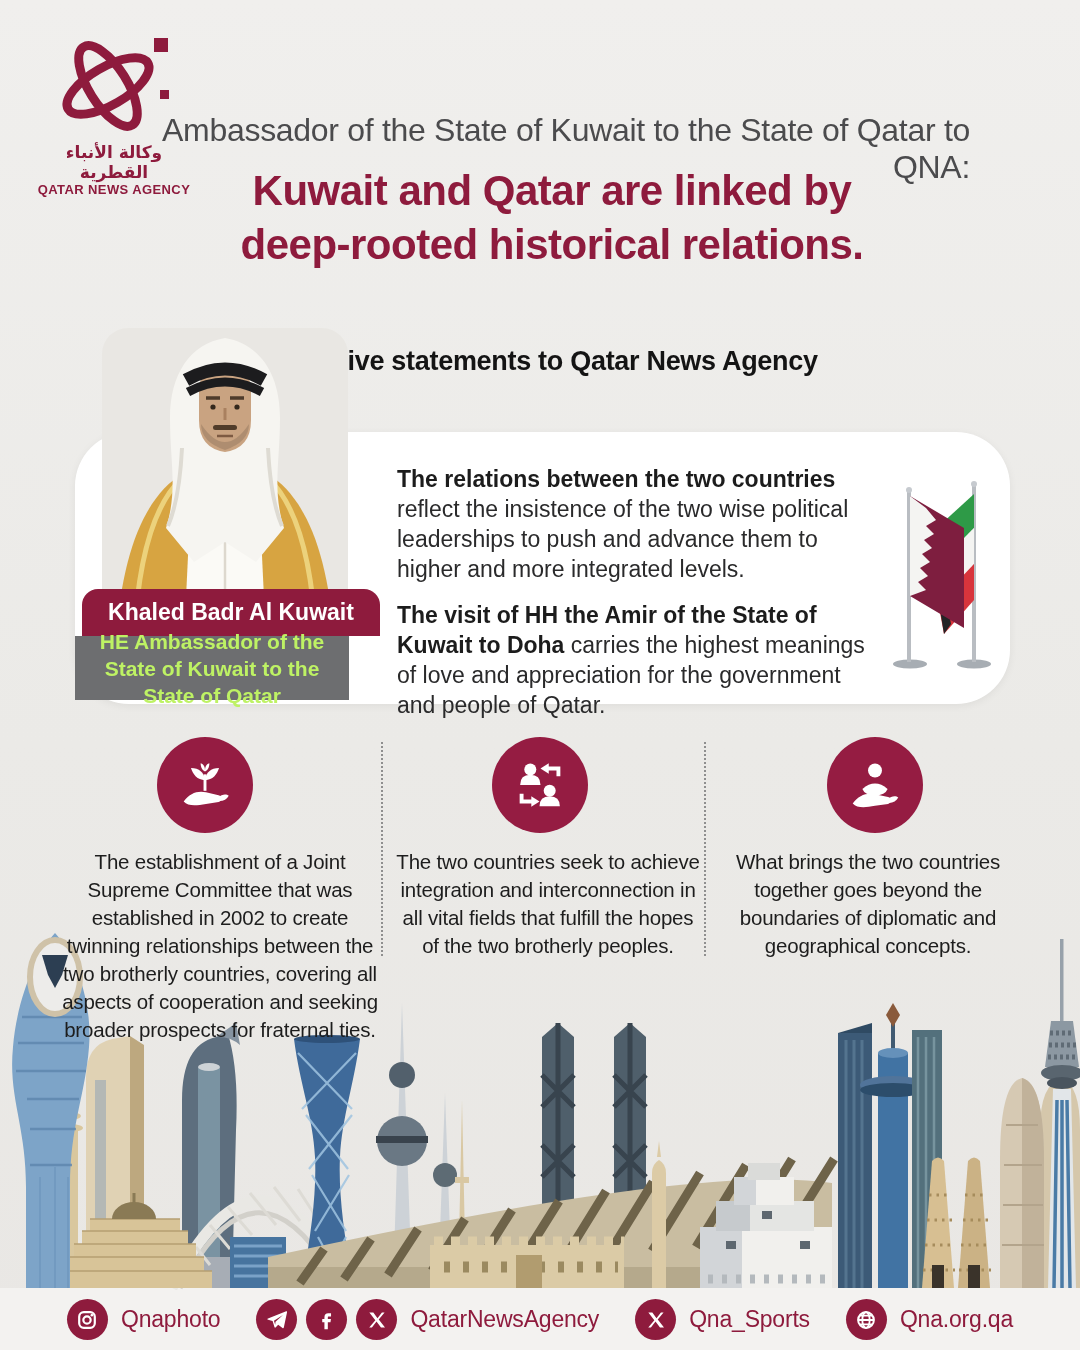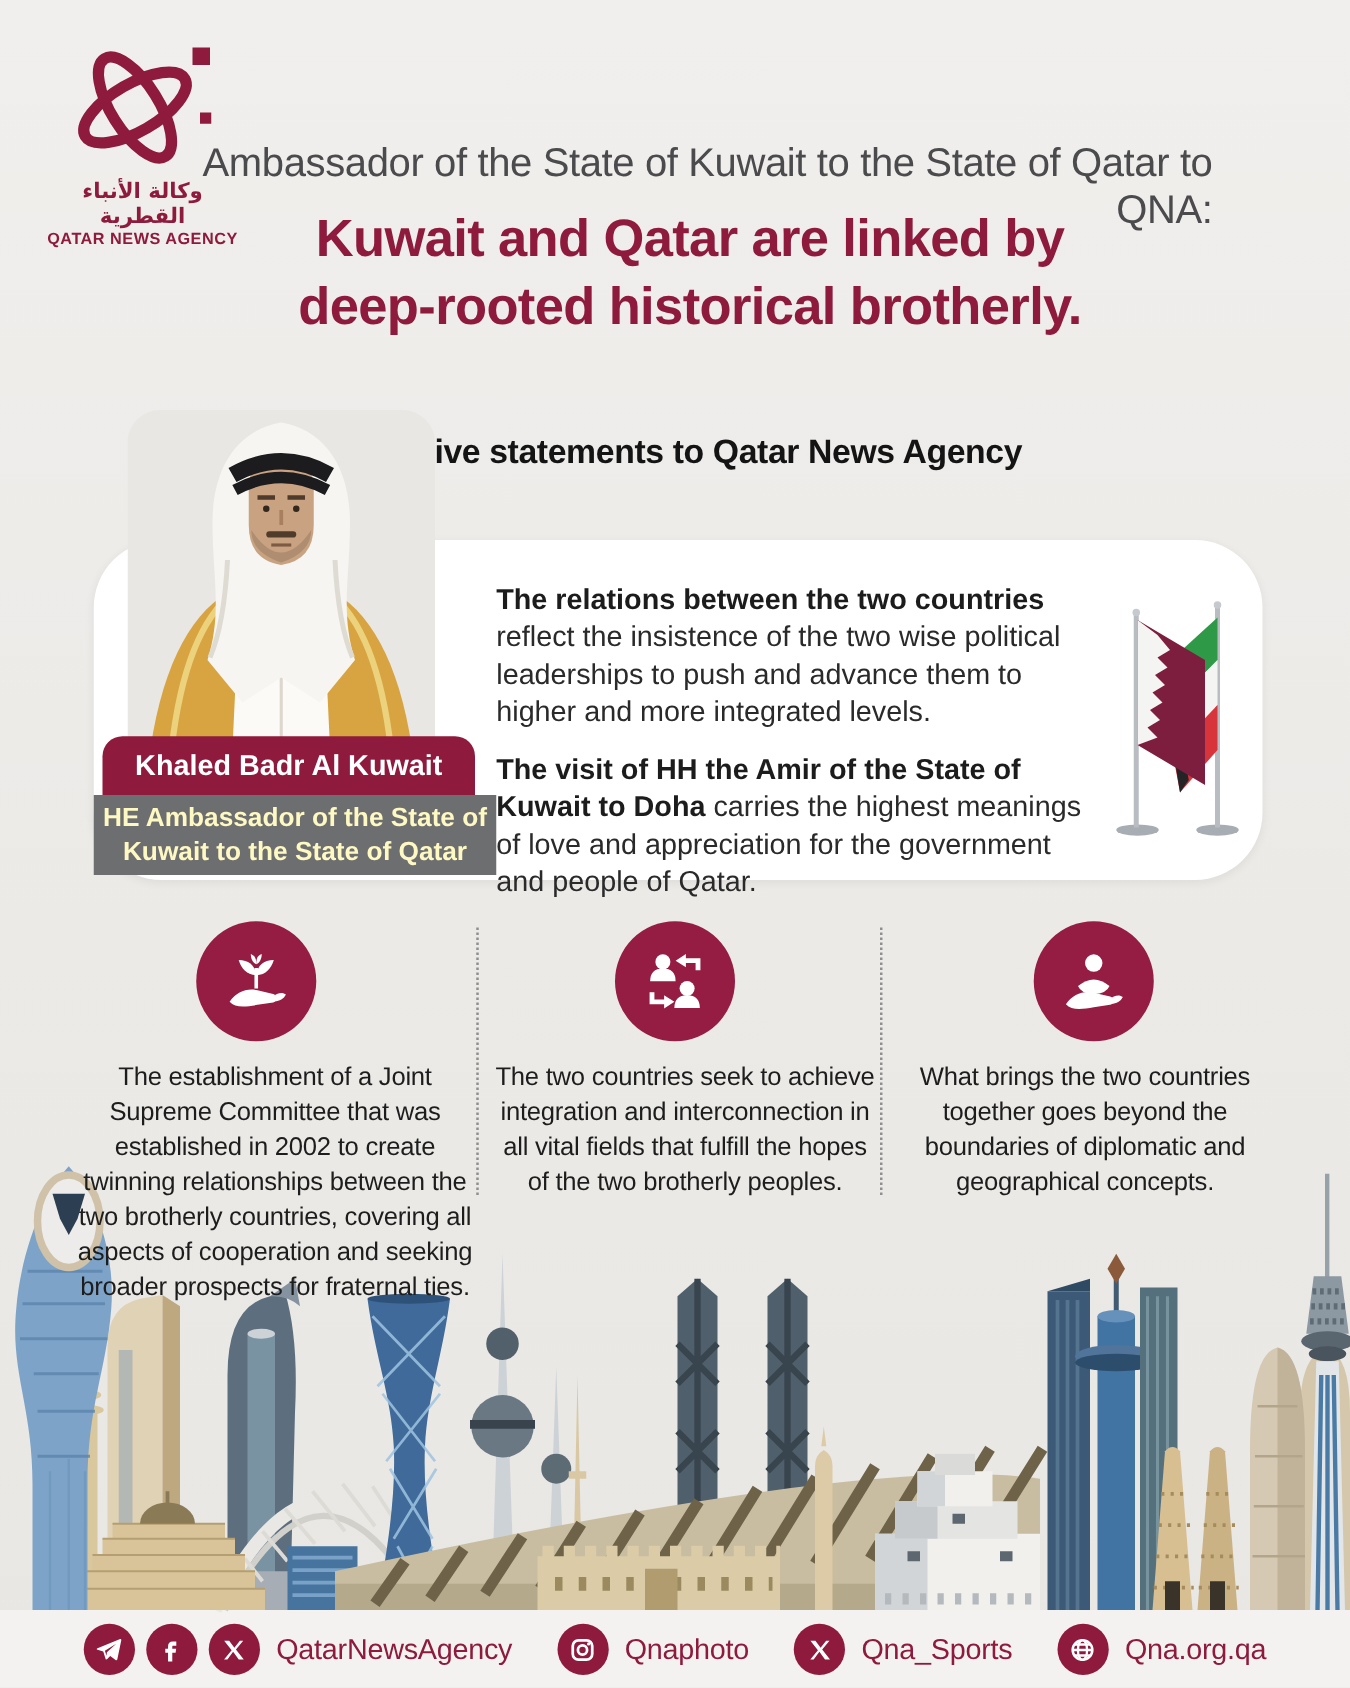--- a/index.html
+++ b/index.html
@@ -20,23 +20,23 @@
     color:#8e1b3d;font-size:42px;line-height:54px;font-weight:bold;letter-spacing:-.5px;}
   .subtitle{position:absolute;left:90px;top:346px;width:900px;text-align:center;
     font-size:27px;font-weight:bold;color:#141414;letter-spacing:-.3px;}
   
   .card{position:absolute;left:75px;top:432px;width:935px;height:272px;background:#ffffff;
     border-radius:54px;box-shadow:0 2px 8px rgba(0,0,0,.06);}
   .photo{position:absolute;left:102px;top:328px;width:246px;height:312px;z-index:3;}
   .nameplate{position:absolute;left:82px;top:589px;width:298px;height:47px;z-index:4;
     background:#8e1b3d;border-radius:16px 16px 0 0;display:flex;align-items:center;justify-content:center;
     color:#fff;font-size:23px;font-weight:bold;}
-  .roleplate{position:absolute;left:75px;top:636px;width:322px;height:64px;z-index:4;
+  .roleplate{position:absolute;left:75px;top:636px;width:274px;height:64px;z-index:4;
     background:#6d6e70;display:flex;align-items:center;justify-content:center;text-align:center;
-    color:#fef9c3;font-size:21px;font-weight:bold;line-height:27px;padding:0 6px;box-sizing:border-box;}
+    color:#bef264;font-size:21px;font-weight:bold;line-height:27px;padding:0 6px;box-sizing:border-box;}
   .statements{position:absolute;left:397px;top:464px;width:470px;z-index:4;}
   .statements p{margin:0 0 16px 0;font-size:23px;line-height:30px;color:#2a2a2b;}
   .statements .lead{font-weight:bold;color:#1c1c1c;}
   .flags{position:absolute;left:870px;top:478px;width:142px;height:196px;z-index:4;}
   
   .point-circle{position:absolute;width:96px;height:96px;border-radius:50%;background:#951c42;z-index:2;
     display:flex;align-items:center;justify-content:center;}
   .pc1{left:157px;top:737px;} .pc2{left:492px;top:737px;} .pc3{left:827px;top:737px;}
   .point-text{position:absolute;text-align:center;font-size:20.5px;line-height:28px;color:#1d1d1d;z-index:2;letter-spacing:-.2px;}
   .pt1{left:56px;top:848px;width:328px;} .pt2{left:392px;top:848px;width:312px;} .pt3{left:716px;top:848px;width:304px;}
@@ -65,21 +65,21 @@
       <rect x="106" y="4" width="14" height="14" fill="#8e1b3d"></rect>
       <rect x="112" y="56" width="9" height="9" fill="#8e1b3d"></rect>
     </svg>
     <div class="logo-ar">وكالة الأنباء القطرية</div>
     <div class="logo-en">QATAR NEWS AGENCY</div>
   </div>
 
   <div class="kicker">Ambassador of the State of Kuwait to the State of Qatar to QNA:</div>
   <div class="title">
     <div>Kuwait and Qatar are linked by</div>
-    <div>deep-rooted historical brotherly.</div>
+    <div>deep-rooted historical relations.</div>
   </div>
   <div class="subtitle">Exclusive statements to Qatar News Agency</div>
 
   <div class="card"></div>
 
   <div class="photo">
     <svg width="246" height="312" viewBox="0 0 246 312">
       <rect x="0" y="0" width="246" height="312" rx="26" fill="#e9e7e3"></rect>
       <path d="M60 168 Q123 128 186 168 L186 196 Q123 156 60 196 Z" fill="#d7a441"></path>
       <path d="M14 312 C20 222 44 168 80 146 L96 188 L86 312 Z" fill="#d7a441"></path>
@@ -307,44 +307,44 @@
       <path d="M40 363 V252 M55 363 V242 M68 363 V252" stroke="#6b94ba" stroke-width="2" opacity=".6" fill="none"></path>
       <ellipse cx="55" cy="52" rx="25" ry="37" fill="#edecea" stroke="#cfc2a8" stroke-width="6"></ellipse>
       <path d="M42 30 h26 l-6 20 -7 13 -7 -13 Z" fill="#2c3e52"></path>
     </svg>
   </div>
 
   <div class="footer">
     <div class="fgroup">
       <span class="fcircle">
         <svg width="22" height="22" viewBox="0 0 24 24">
-            <path d="M22 2.5 L2.2 10.4 c-1 .4 -.95 1 .1 1.3 l4.9 1.5 L9.2 19.6 c.3 .9 .85 1 1.5 .35 l2.6 -2.7 4.7 3.5 c.75 .5 1.3 .2 1.5 -.75 L22.9 3.8 c.25 -1.1 -.35 -1.6 -.9 -1.3 Z M18.5 6.5 l-8.1 7.4 -.35 3.2 -1.4 -4.4 Z" fill="#fff"></path>
-          </svg>
-      </span>
-      <span class="fcircle">
-        <svg width="22" height="22" viewBox="0 0 24 24">
-            <path d="M13.4 8.2 H16.4 V4.6 h-3 c-2.7 0 -4.2 1.6 -4.2 4.3 V11 H6.8 v3.4 h2.4 V22 h3.7 v-7.6 h2.9 l.5 -3.4 h-3.4 V9.2 c0 -.7 .3 -1 .5 -1 Z" fill="#fff"></path>
-          </svg>
-      </span>
-      <span class="fcircle">
-        <svg width="20" height="20" viewBox="0 0 24 24">
-            <path d="M2.8 3 h4.8 l5 6.8 L17.9 3 h3.2 l-7 8.4 L21.6 21 h-4.8 l-5.4 -7.3 L5.9 21 H2.7 l7.3 -8.8 L2.8 3 Z" fill="#fff"></path>
-          </svg>
-      </span>
-      <span class="flabel">QatarNewsAgency</span>
-    </div>
-    <div class="fgroup">
-      <span class="fcircle">
-        <svg width="22" height="22" viewBox="0 0 24 24">
             <rect x="3.5" y="3.5" width="17" height="17" rx="5" fill="none" stroke="#fff" stroke-width="2.4"></rect>
             <circle cx="12" cy="12" r="4" fill="none" stroke="#fff" stroke-width="2.4"></circle>
             <circle cx="17.3" cy="6.7" r="1.4" fill="#fff"></circle>
           </svg>
       </span>
       <span class="flabel">Qnaphoto</span>
+    </div>
+    <div class="fgroup">
+      <span class="fcircle">
+        <svg width="22" height="22" viewBox="0 0 24 24">
+            <path d="M22 2.5 L2.2 10.4 c-1 .4 -.95 1 .1 1.3 l4.9 1.5 L9.2 19.6 c.3 .9 .85 1 1.5 .35 l2.6 -2.7 4.7 3.5 c.75 .5 1.3 .2 1.5 -.75 L22.9 3.8 c.25 -1.1 -.35 -1.6 -.9 -1.3 Z M18.5 6.5 l-8.1 7.4 -.35 3.2 -1.4 -4.4 Z" fill="#fff"></path>
+          </svg>
+      </span>
+      <span class="fcircle">
+        <svg width="22" height="22" viewBox="0 0 24 24">
+            <path d="M13.4 8.2 H16.4 V4.6 h-3 c-2.7 0 -4.2 1.6 -4.2 4.3 V11 H6.8 v3.4 h2.4 V22 h3.7 v-7.6 h2.9 l.5 -3.4 h-3.4 V9.2 c0 -.7 .3 -1 .5 -1 Z" fill="#fff"></path>
+          </svg>
+      </span>
+      <span class="fcircle">
+        <svg width="20" height="20" viewBox="0 0 24 24">
+            <path d="M2.8 3 h4.8 l5 6.8 L17.9 3 h3.2 l-7 8.4 L21.6 21 h-4.8 l-5.4 -7.3 L5.9 21 H2.7 l7.3 -8.8 L2.8 3 Z" fill="#fff"></path>
+          </svg>
+      </span>
+      <span class="flabel">QatarNewsAgency</span>
     </div>
     <div class="fgroup">
       <span class="fcircle">
         <svg width="20" height="20" viewBox="0 0 24 24">
             <path d="M2.8 3 h4.8 l5 6.8 L17.9 3 h3.2 l-7 8.4 L21.6 21 h-4.8 l-5.4 -7.3 L5.9 21 H2.7 l7.3 -8.8 L2.8 3 Z" fill="#fff"></path>
           </svg>
       </span>
       <span class="flabel">Qna_Sports</span>
     </div>
     <div class="fgroup">

